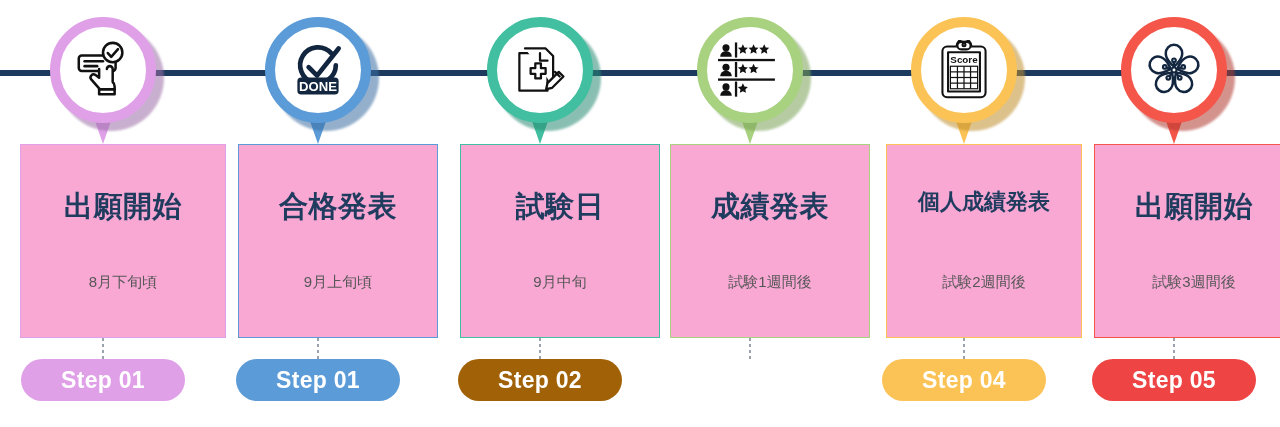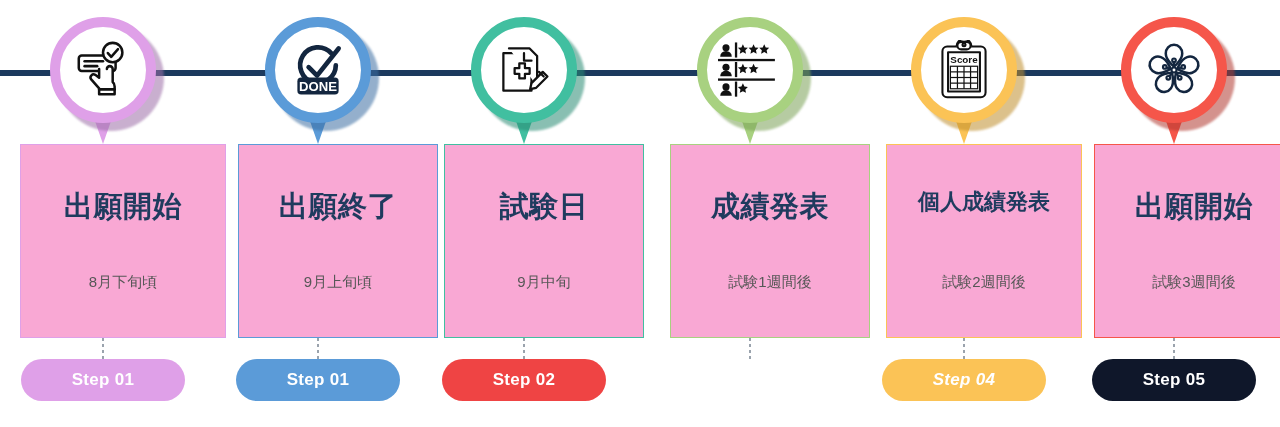--- a/index.html
+++ b/index.html
@@ -154,21 +154,21 @@
   .pill {
     position: absolute;
     left: 50%;
     top: 359px;
     margin-left: -82px;
     width: 164px;
     height: 42px;
     border-radius: 21px;
     background: #ccc;
     color: #ffffff;
-    font-size: 17px;
+    font-size: 23px;
     font-weight: bold;
     display: flex;
     align-items: center;
     justify-content: center;
     z-index: 3;
     letter-spacing: 0.3px;
   }
 </style>
 </head>
 <body>
@@ -211,27 +211,27 @@
           <path d="M46 14 A19 19 0 1 0 51 27"></path>
           <path d="M22 29 L31 38 L54 9"></path>
         </g>
         <rect x="10" y="40" width="44" height="18" rx="4" fill="#13263f"></rect>
         <text x="32" y="54" font-family="Liberation Sans, sans-serif" font-size="14" font-weight="bold" fill="#fff" text-anchor="middle">DONE</text>
       </svg>
         </div>
     </div>
     <div class="pointer" style="border-top-color: rgb(91, 155, 216);"></div>
     <div class="card" style="border-color: rgb(91, 155, 216);">
-      <div class="card-title">出願終了</div>
+      <div class="card-title">合格発表</div>
       <div class="card-sub">9月上旬頃</div>
     </div>
     <div class="dotted"></div>
     <div class="pill" style="background: rgb(91, 155, 216);">Step 01</div>
   </div>
-    <div class="step" style="left: 424px; width: 200px;">
+    <div class="step" style="left: 440px; width: 200px;">
     <div class="marker">
       <div class="marker-shadow" style="background: rgb(42, 140, 116);"></div>
       <div class="marker-ring" style="border-color: rgb(65, 191, 160);"></div>
       <div class="marker-glyph">
           <svg width="60" height="60" viewBox="0 0 64 64">
         <g fill="#fff" stroke="#111" stroke-width="2.4" stroke-linejoin="round" stroke-linecap="round">
           <path d="M10 14 h22 l8 8 v32 h-30 z"></path>
           <path d="M16 9 h22 l8 8 v32"></path>
           <path d="M32 14 v8 h8"></path>
           <path d="M22 30 h5 v-5 h6 v5 h5 v6 h-5 v5 h-6 v-5 h-5 z"></path>
@@ -240,21 +240,21 @@
         </g>
       </svg>
         </div>
     </div>
     <div class="pointer" style="border-top-color: rgb(65, 191, 160);"></div>
     <div class="card" style="border-color: rgb(65, 191, 160);">
       <div class="card-title">試験日</div>
       <div class="card-sub">9月中旬</div>
     </div>
     <div class="dotted"></div>
-    <div class="pill" style="background: #ef4444;">Step 02</div>
+    <div class="pill" style="background: #a16207;">Step 02</div>
   </div>
     <div class="step" style="left: 650px; width: 200px;">
     <div class="marker">
       <div class="marker-shadow" style="background: rgb(123, 162, 87);"></div>
       <div class="marker-ring" style="border-color: rgb(168, 209, 128);"></div>
       <div class="marker-glyph">
           <svg width="64" height="56" viewBox="0 0 72 62">
         <g fill="#111">
           <g>
             <circle cx="9" cy="6" r="4"></circle>
@@ -315,21 +315,21 @@
         </g>
       </svg>
         </div>
     </div>
     <div class="pointer" style="border-top-color: rgb(251, 195, 86);"></div>
     <div class="card" style="border-color: rgb(251, 195, 86);">
       <div class="card-title narrow">個人成績発表</div>
       <div class="card-sub">試験2週間後</div>
     </div>
     <div class="dotted"></div>
-    <div class="pill" style="background: rgb(251, 195, 86); font-style: italic;">Step 04</div>
+    <div class="pill" style="background: rgb(251, 195, 86);">Step 04</div>
   </div>
     <div class="step" style="left: 1074px; width: 200px;">
     <div class="marker">
       <div class="marker-shadow" style="background: rgb(178, 58, 49);"></div>
       <div class="marker-ring" style="border-color: rgb(245, 86, 74);"></div>
       <div class="marker-glyph">
           <svg width="62" height="62" viewBox="0 0 64 64">
         <g fill="#fff" stroke="#13263f" stroke-width="2.6" stroke-linejoin="round" stroke-linecap="round">
           <g>
             <path d="M32 6 c-5 0 -8.5 4 -8.5 9 0 4.2 2.6 7.6 5.3 10.4 1.2 1.2 2.3 2.2 3.2 3 .9-.8 2-1.8 3.2-3 2.7-2.8 5.3-6.2 5.3-10.4 0-5-3.5-9-8.5-9 z"></path>
@@ -362,15 +362,15 @@
         </g>
       </svg>
         </div>
     </div>
     <div class="pointer" style="border-top-color: rgb(245, 86, 74);"></div>
     <div class="card" style="border-color: rgb(245, 86, 74);">
       <div class="card-title">出願開始</div>
       <div class="card-sub">試験3週間後</div>
     </div>
     <div class="dotted"></div>
-    <div class="pill" style="background: #0f172a;">Step 05</div>
+    <div class="pill" style="background: #ef4444;">Step 05</div>
   </div>
   </div>
 
 </body></html>

